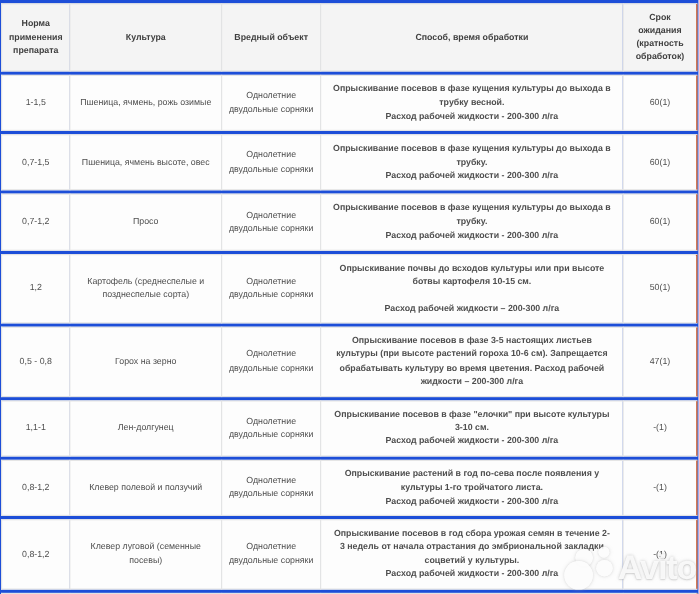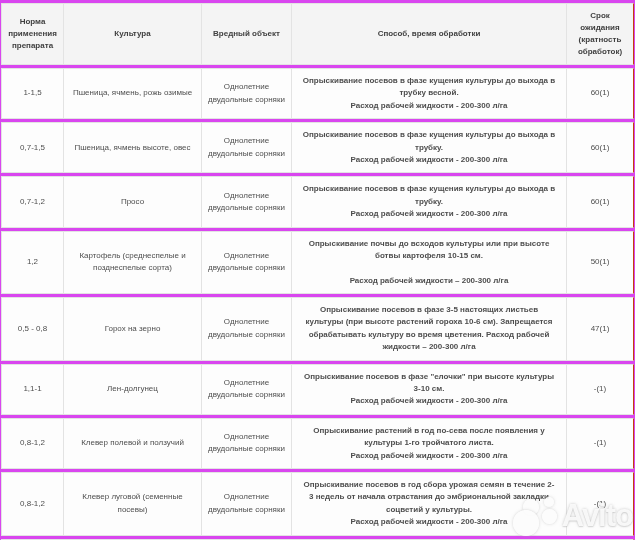--- a/index.html
+++ b/index.html
@@ -5,21 +5,21 @@
   html, body {
     margin: 0;
     padding: 0;
     background: #ffffff;
     font-family: "Liberation Sans", "DejaVu Sans", sans-serif;
   }
   .page {
     position: relative;
     width: 635px;
     height: 540px;
-    background: #d946ef;
+    background: #1d4ed8;
     overflow: hidden;
     box-sizing: border-box;
   }
   table.spec-table {
     width: 633px;
     margin: 0 1px;
     border-collapse: separate;
     border-spacing: 0 3px;
     table-layout: fixed;
   }

